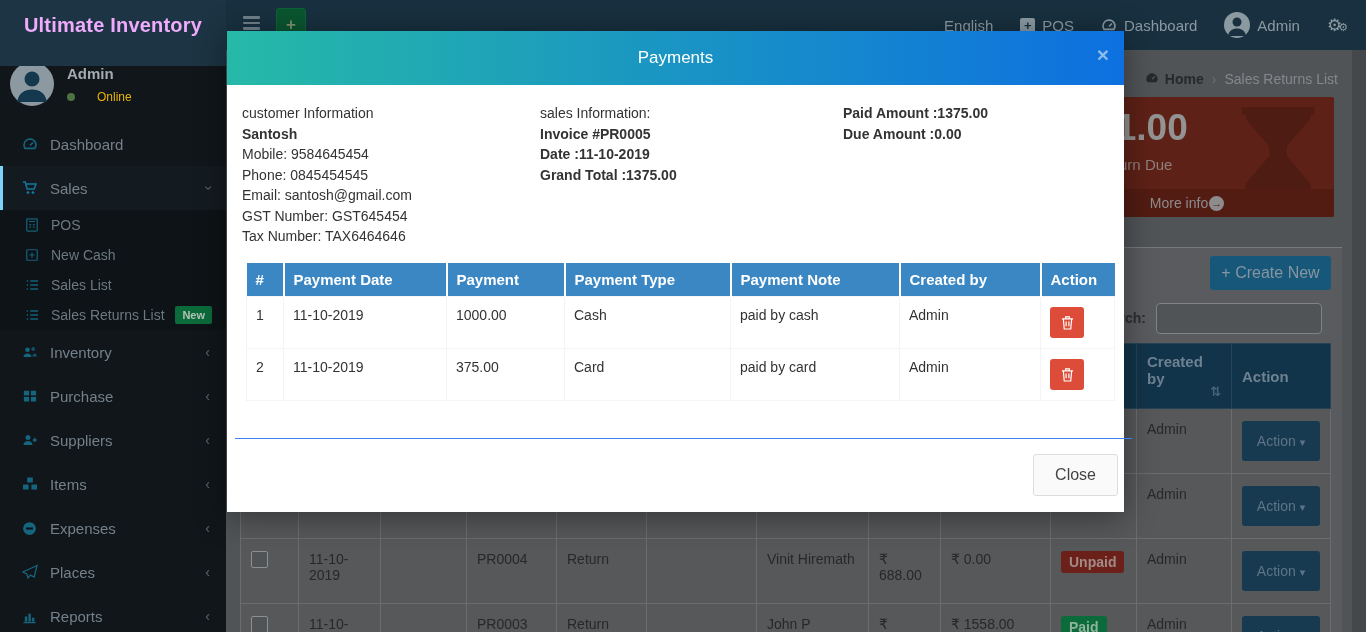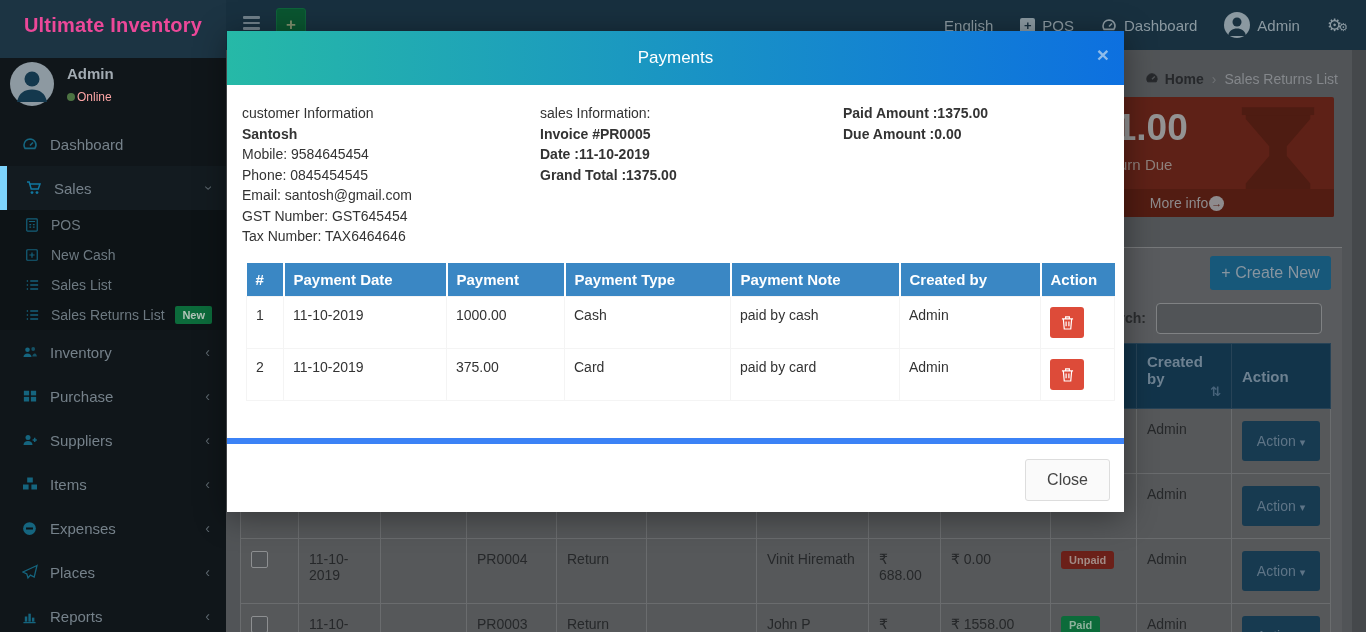--- a/index.html
+++ b/index.html
@@ -2,46 +2,46 @@
 <html><head>
 <meta charset="utf-8">
 <style>
   * { margin:0; padding:0; box-sizing:border-box; }
   html,body { width:1366px; height:632px; overflow:hidden; }
   body { font-family:"Liberation Sans","DejaVu Sans",sans-serif; background:#515457; position:relative; }
   svg { display:block; }
 
   
   .topbar { position:absolute; left:0; top:0; width:1366px; height:50px; background:#18303f; z-index:5; }
-  .logo { position:absolute; left:0; top:0; width:226px; height:58px; background:#1c3443;
-          color:#ec4899; font-size:20px; font-weight:bold; line-height:50px; text-align:center; letter-spacing:.2px; }
+  .logo { position:absolute; left:0; top:0; width:226px; height:66px; background:#1c3443;
+          color:#f0abfc; font-size:20px; font-weight:bold; line-height:50px; text-align:center; letter-spacing:.2px; }
   .hamburger { position:absolute; left:243px; top:16px; width:18px; height:16px; cursor:pointer; }
   .hamburger span { display:block; width:17px; height:2.5px; background:#70808a; margin-bottom:3px; border-radius:1px; }
   .plus-btn { position:absolute; left:276px; top:8px; width:30px; height:34px; background:#0a5530;
               border:1px solid #0e633a; border-radius:3px; color:#7f8f6c; font-size:17px; font-weight:bold;
               text-align:center; line-height:31px; cursor:pointer; }
   .nav-right { position:absolute; right:18px; top:0; height:50px; display:flex; align-items:center; gap:27px;
                color:#8b99a1; font-size:15px; }
   .nav-item { display:flex; align-items:center; gap:7px; cursor:pointer; }
   .pos-plus { width:15px; height:15px; background:#8b99a1; color:#18303f; border-radius:2px;
               font-size:13px; font-weight:bold; line-height:15px; text-align:center; }
   .gear { font-size:17px; color:#8b99a1; }
   .gear small { font-size:11px; margin-left:-4px; }
 
   
   .sidebar { position:absolute; left:0; top:50px; width:226px; height:582px; background:#10161a; z-index:1; }
   .user-panel { display:flex; align-items:center; padding:12px 10px 16px 10px; }
   .user-meta { margin-left:13px; }
   .user-name { color:#a2abb2; font-size:15px; font-weight:bold; margin-bottom:8px; }
-  .user-status { color:#fca5a5; font-size:12px; display:flex; align-items:center; gap:2px; }
+  .user-status { color:#eab308; font-size:12px; display:flex; align-items:center; gap:22px; }
   .dot { width:8px; height:8px; border-radius:50%; background:#4c7342; display:inline-block; }
   .menu-item { height:44px; display:flex; align-items:center; padding-left:21px; color:#75818a;
                font-size:15px; cursor:pointer; position:relative; }
   .menu-item .micon { width:17px; margin-right:12px; color:#15657f; display:flex; justify-content:center; }
-  .menu-item.active { background:#131b20; border-left:7px solid #7dd3fc; padding-left:18px; }
+  .menu-item.active { background:#131b20; border-left:3px solid #7dd3fc; padding-left:18px; }
   .menu-item.active .micon { color:#1178a0; }
   .chev { margin-left:auto; margin-right:16px; color:#5c676e; font-size:14px; }
   .chev.left { transform:rotate(0deg); }
   .chev.down { display:inline-block; transform:rotate(-90deg); }
   .submenu { background:#0d1316; }
   .submenu-item { height:30px; display:flex; align-items:center; padding-left:24px; color:#6d7981;
                   font-size:14px; cursor:pointer; }
   .submenu-item .micon { width:16px; margin-right:11px; color:#14607a; display:flex; justify-content:center; }
   .badge-new { margin-left:auto; margin-right:14px; background:#0c6b3b; color:#b2c4b8; font-size:11px;
                font-weight:bold; padding:3px 7px; border-radius:2px; }
@@ -72,21 +72,21 @@
   .search-input { position:absolute; left:916px; top:55px; width:166px; height:31px; background:#515457;
                   border:1px solid #808284; border-radius:4px; }
 
   table.bgt { position:absolute; left:0; top:95px; width:1090px; border-collapse:collapse; table-layout:fixed; }
   .bgt th { background:#12344a; color:#6d8191; font-size:15px; text-align:left; padding:9px 10px;
             height:59px; vertical-align:middle; border:1px solid #274357; }
   .bgt th .sort { float:right; color:#47637a; font-size:13px; margin-top:14px; }
   .bgt td { background:#56585a; border:1px solid #6a6c6e; padding:12px 10px; font-size:14px; color:#26282a;
             vertical-align:top; height:57px; }
   .cb { width:17px; height:17px; border:1px solid #8d8f91; border-radius:2px; background:#515457; cursor:pointer; }
-  .badge-status { display:inline-block; font-size:11px; font-weight:bold; padding:3px 8px; border-radius:3px; }
+  .badge-status { display:inline-block; font-size:14px; font-weight:bold; padding:3px 8px; border-radius:3px; }
   .badge-unpaid { background:#6b2019; color:#a18b86; }
   .badge-paid { background:#0c6b3a; color:#8fb29c; }
   .action-btn { width:78px; height:40px; background:#173a50; border-radius:3px; color:#5e7486; font-size:14px;
                 text-align:center; line-height:40px; cursor:pointer; }
   .action-btn .caret { font-size:11px; }
 
   
   .modal { position:absolute; left:227px; top:31px; width:897px; height:481px; background:#ffffff; z-index:10;
            box-shadow:0 5px 30px rgba(0,0,0,.4); }
   .modal-header { height:54px; background:linear-gradient(90deg,#26b9a7,#0d70e0); position:relative; }
@@ -98,21 +98,21 @@
   .ib-amounts { left:616px; top:72px; font-weight:bold; }
   .b { font-weight:bold; }
 
   table.mt { position:absolute; left:19px; top:232px; width:868px; border-collapse:collapse; table-layout:fixed; }
   .mt th { background:#3a87c4; color:#fff; font-size:15px; text-align:left; padding:8px 9px;
            border-right:2px solid #fff; }
   .mt th:last-child { border-right:none; }
   .mt td { border:1px solid #f4f4f4; font-size:14px; color:#333; padding:10px 9px; height:51px; vertical-align:top; }
   .trash-btn { width:34px; height:31px; background:#dd4b39; border:none; border-radius:3px; cursor:pointer;
                display:flex; align-items:center; justify-content:center; }
-  .modal-footer { position:absolute; left:0; top:407px; width:897px; height:94px; border-top:6px solid #3b82f6; }
+  .modal-footer { position:absolute; left:8px; top:407px; width:897px; height:94px; border-top:1px solid #3b82f6; }
   .close-btn { position:absolute; right:14px; top:15px; padding:11px 21px; background:#fafafa;
                border:1px solid #ddd; border-radius:3px; color:#444; font-size:16px; cursor:pointer;
                font-family:"Liberation Sans",sans-serif; }
 </style>
 </head>
 <body>
 
 <div class="topbar">
   <div class="logo">Ultimate Inventory</div>
   <div class="hamburger">

